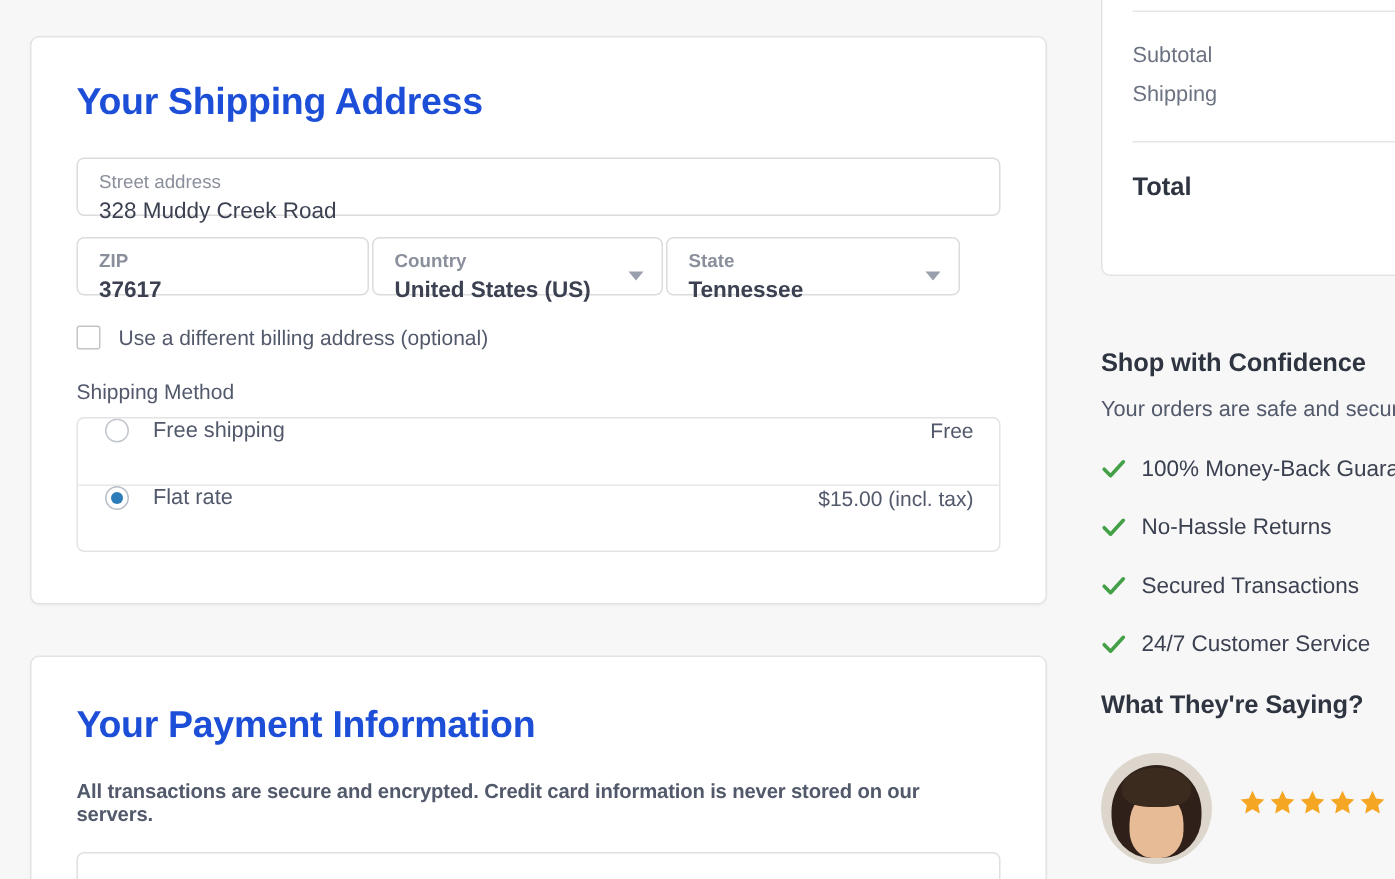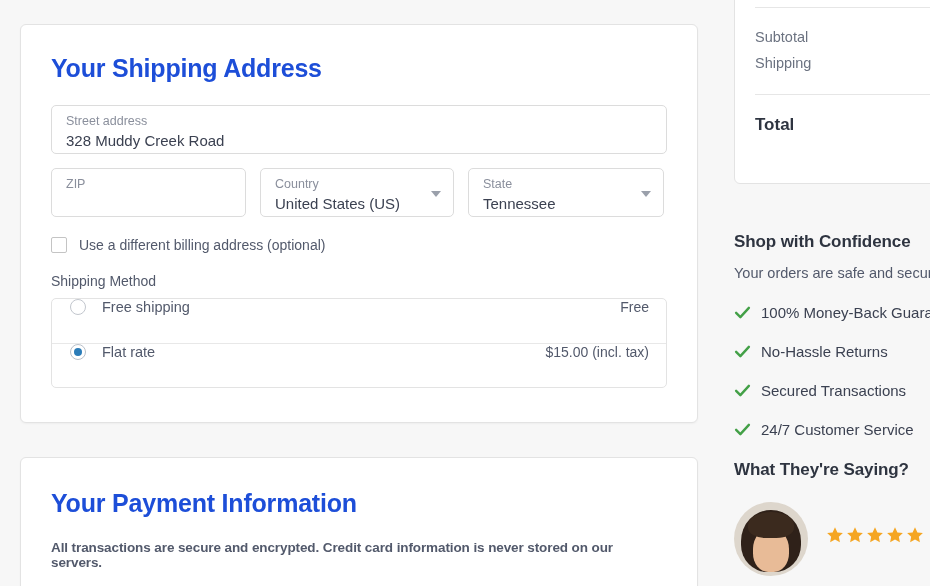--- a/index.html
+++ b/index.html
@@ -65,21 +65,21 @@
     margin-top: 22px;
     letter-spacing: -0.1px;
   }
 
   
   .field {
     position: relative;
     border: 1px solid #dcdcdc;
     border-radius: 5px;
     background: #fff;
-    height: 49px;
+    height: 39px;
     padding: 7px 14px 0 14px;
   }
 
   .field-label {
     display: block;
     font-size: 12.5px;
     color: #8a8f9c;
     line-height: 16px;
   }
 
@@ -93,22 +93,23 @@
 
   .field-empty {
     height: 50px;
     border: 1px solid #e0e0e0;
     border-radius: 5px;
     background: #fff;
   }
 
   .row-fields {
     display: flex;
-    gap: 14px;
+    gap: 2px;
     margin-top: 14px;
+    font-weight: bold;
   }
 
   .col-zip { width: 195px; flex: 0 0 195px; }
   .col-country { width: 194px; flex: 0 0 194px; }
   .col-state { width: 196px; flex: 0 0 196px; }
 
   .select-field { padding-right: 16px; }
 
   .chevron {
     position: absolute;
@@ -350,20 +351,21 @@
 
       <div class="field">
         <span class="field-label">Street address</span>
         <span class="field-value">328 Muddy Creek Road</span>
       </div>
 
       <div class="row-fields">
 
         <div class="field col-zip">
           <span class="field-label">ZIP</span>
+          <span class="field-value">37617</span>
         </div>
 
         <div class="field col-country select-field">
           <span class="field-label">Country</span>
           <span class="field-value">United States (US)</span>
           <span class="chevron"></span>
         </div>
 
         <div class="field col-state select-field">
           <span class="field-label">State</span>

